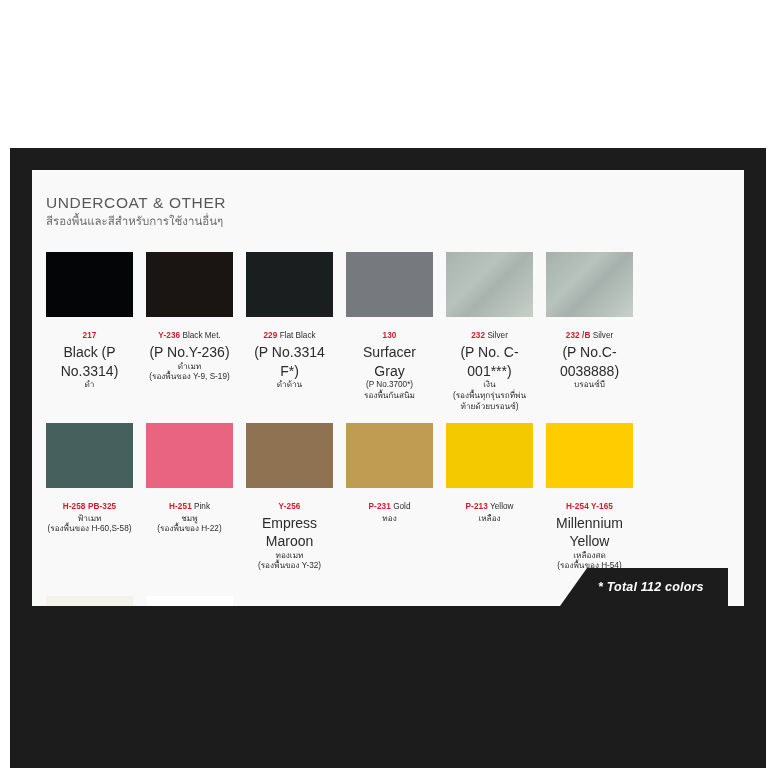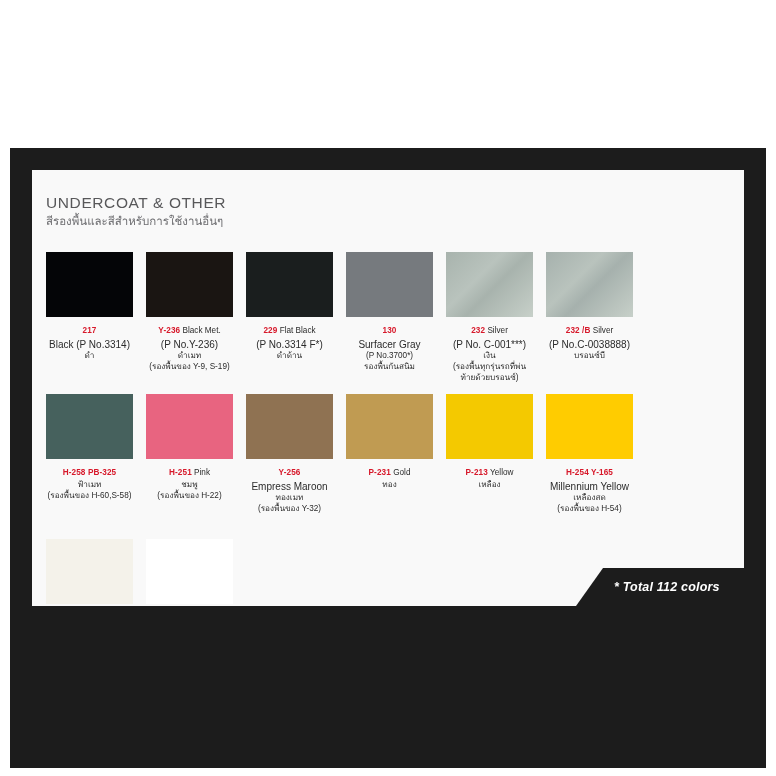--- a/index.html
+++ b/index.html
@@ -78,51 +78,52 @@
   .cell:last-child { margin-right: 0; }
 
   .swatch {
     width: 87px;
     height: 65px;
     display: block;
   }
 
   .labels {
     text-align: center;
+    padding-top: 5px;
     line-height: 1.32;
   }
   .code {
     color: #d7182a;
     font-weight: bold;
     font-size: 8.2px;
     letter-spacing: 0.1px;
   }
   .name {
     color: #2b2b2b;
     font-size: 8.2px;
   }
   .line {
     color: #2b2b2b;
-    font-size: 10px;
+    font-size: 14px;
     display: block;
   }
   .line-th {
     color: #2b2b2b;
     font-size: 8.2px;
     display: block;
   }
 
   
   .row-1 { margin-bottom: 10px; }
   .row-2 { margin-bottom: 24px; }
 
   
   .banner {
     position: absolute;
-    right: 0;
+    right: 16px;
     bottom: 0;
     width: 168px;
     height: 38px;
     background: #1c1c1c;
     clip-path: polygon(27px 0, 168px 0, 168px 38px, 0 38px);
     display: flex;
     align-items: center;
   }
   .banner-text {
     color: #ffffff;

